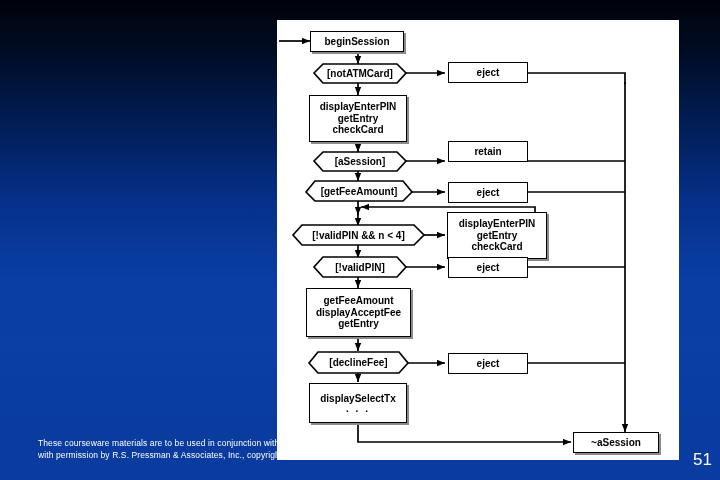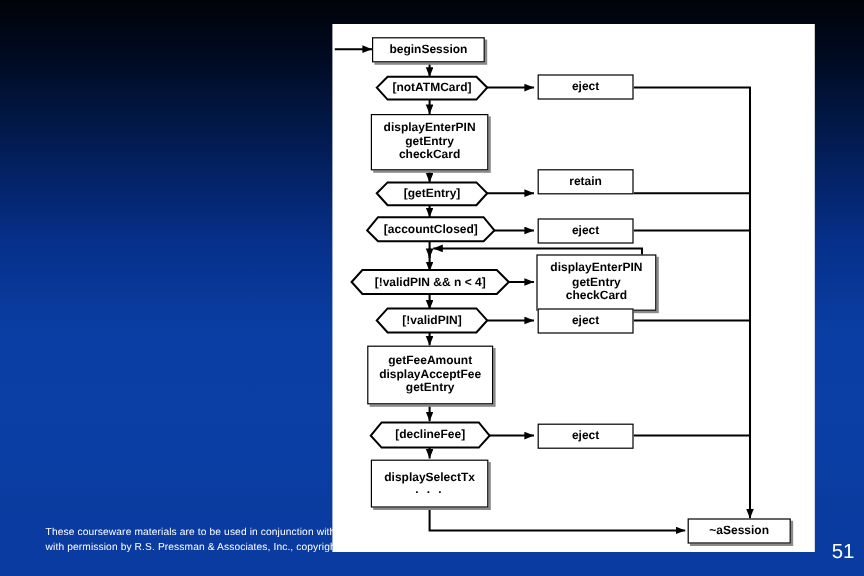--- a/index.html
+++ b/index.html
@@ -132,29 +132,29 @@
       <span>eject</span>
     </div>
 
     <div class="node act shadow" style="left:32px;top:75px;width:98px;height:47px;">
       <span>displayEnterPIN</span>
       <span>getEntry</span>
       <span>checkCard</span>
     </div>
 
     <div class="node dia" style="left:37px;top:132px;width:92px;height:19px;">
-      <span>[getEntry]</span>
+      <span>[aSession]</span>
     </div>
 
     <div class="node act" style="left:171px;top:121px;width:80px;height:21px;">
       <span>retain</span>
     </div>
 
     <div class="node dia" style="left:29px;top:161px;width:106px;height:20px;">
-      <span>[accountClosed]</span>
+      <span>[getFeeAmount]</span>
     </div>
 
     <div class="node act" style="left:171px;top:162px;width:80px;height:21px;">
       <span>eject</span>
     </div>
 
     <div class="node dia" style="left:16px;top:205px;width:131px;height:20px;">
       <span>[!validPIN &amp;&amp; n &lt; 4]</span>
     </div>
 

